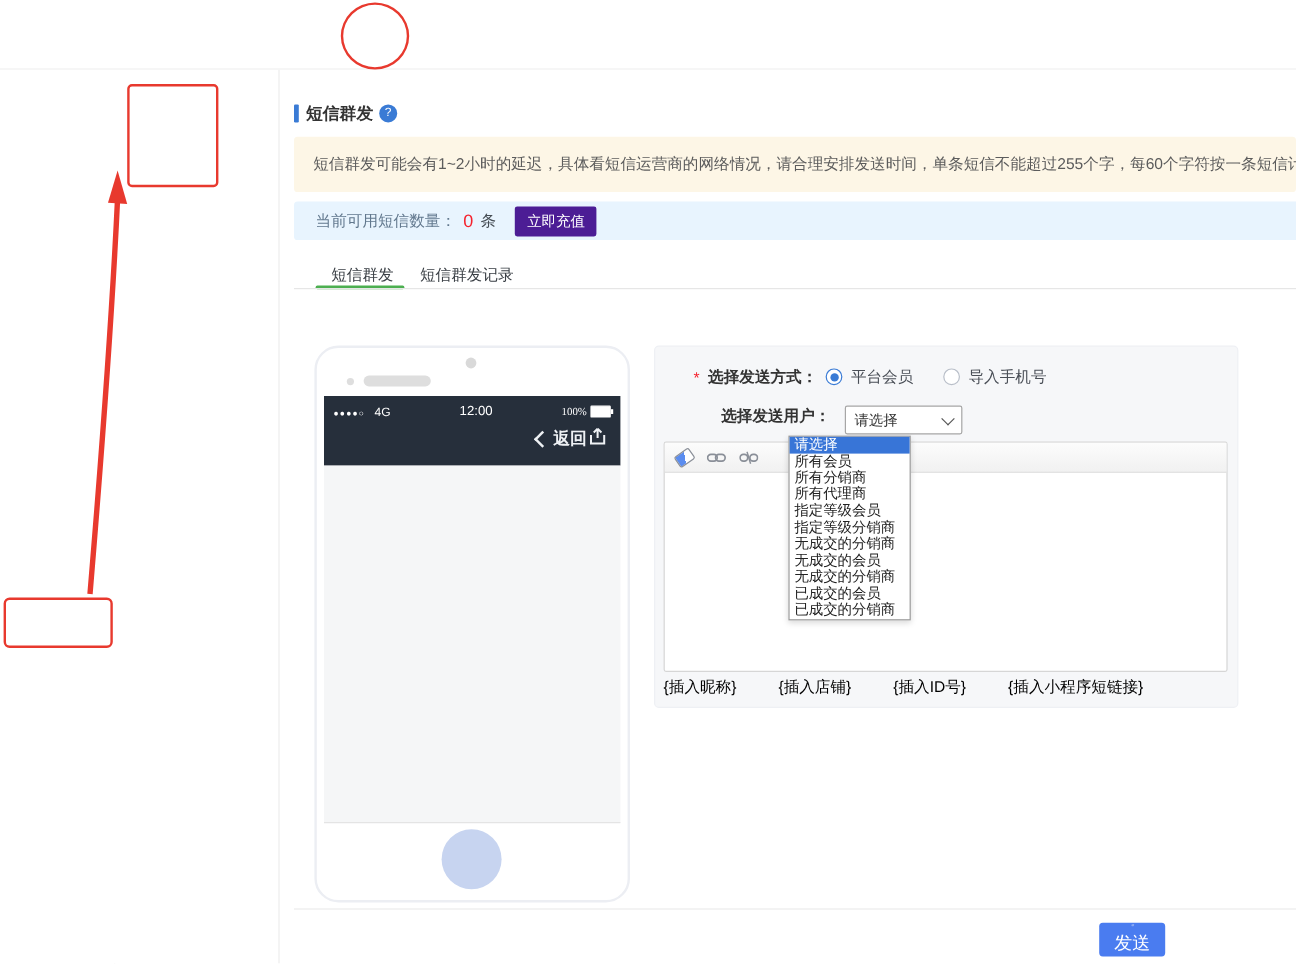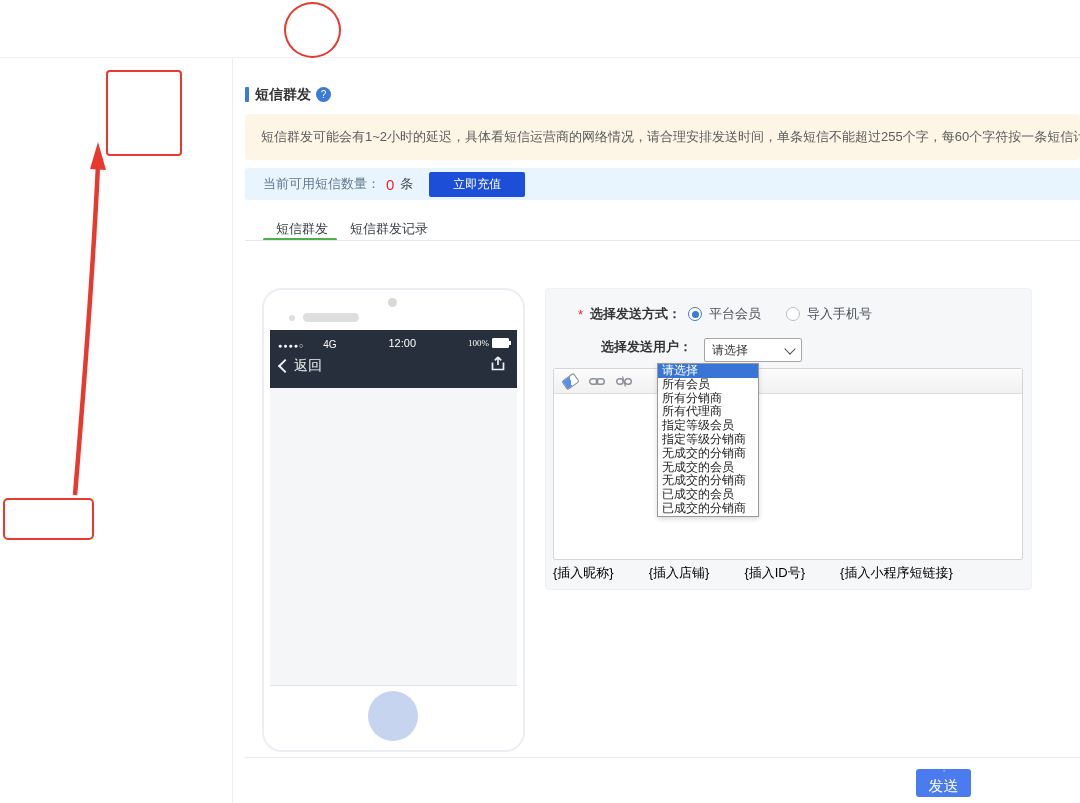--- a/index.html
+++ b/index.html
@@ -39,39 +39,39 @@
   .help-icon{left:316px;top:87px;width:15px;height:15px;border-radius:50%;background:#3a7bd5;color:#fff;
     font-size:10px;display:flex;align-items:center;justify-content:center;cursor:pointer;}
   .warnbar{left:245px;top:114px;width:835px;height:46px;background:#fdf6e6;border-radius:3px;
     display:flex;align-items:center;padding:0 16px;box-sizing:border-box;overflow:hidden;}
   .warnbar span{font-size:13px;color:#5c5c5c;white-space:nowrap;}
   .creditbar{left:245px;top:168px;width:940px;height:32px;background:#e8f4fe;border-radius:3px;
     display:flex;align-items:center;padding:0 18px;box-sizing:border-box;gap:6px;}
   .credit-label{font-size:13px;color:#62788e;}
   .credit-value{font-size:15px;color:#f5222d;}
   .credit-unit{font-size:13px;color:#454c54;margin-right:10px;}
-  .recharge-btn{background:#1d4ed8;color:#fff;font-size:12px;padding:4px 24px;border-radius:2px;cursor:pointer;border:none;}
+  .recharge-btn{background:#4c1d95;color:#fff;font-size:12px;padding:4px 10px;border-radius:2px;cursor:pointer;border:none;}
   
   .tab{position:absolute;top:220px;font-size:13px;color:#3b4046;cursor:pointer;}
   .tab-underline{left:263px;top:238px;width:74px;height:3px;background:#4caf50;border-radius:2px;}
   .tabs-border{left:245px;top:240px;width:835px;height:1px;background:#e6e6e6;}
   
   .phonecard{left:262px;top:288px;width:263px;height:464px;background:#fff;border:2px solid #eceef3;border-radius:20px;box-sizing:border-box;}
   .cam-dot{left:388px;top:298px;width:9px;height:9px;border-radius:50%;background:#d9d9d9;}
   .spk-dot{left:289px;top:315px;width:6px;height:6px;border-radius:50%;background:#dedede;}
   .spk-bar{left:303px;top:313px;width:56px;height:9px;border-radius:5px;background:#dedede;}
   .phone-dark{left:270px;top:330px;width:247px;height:58px;background:#262f3b;color:#fff;box-sizing:border-box;}
   .statusrow{display:flex;justify-content:space-between;align-items:center;padding:4px 8px 0 8px;}
   .sig{font-size:7px;letter-spacing:1px;}
-  .sig-net{font-size:10px;margin-left:19px;}
+  .sig-net{font-size:10px;margin-left:8px;}
   .ph-time{font-size:11px;font-weight:normal;}
   .batt-wrap{display:flex;align-items:center;gap:3px;font-size:9px;font-family:Liberation Serif, serif;}
   .batt{width:15px;height:8px;border:1px solid #fff;border-radius:1px;position:relative;background:#fff;}
   .batt::after{content:"";position:absolute;right:-3px;top:2px;width:2px;height:4px;background:#fff;}
-  .navrow2{display:flex;justify-content:space-between;align-items:center;padding:3px 10px 0 10px;}
+  .navrow2{display:flex;justify-content:flex-end;align-items:center;padding:3px 10px 0 10px;font-weight:bold;}
   .back-wrap{display:flex;align-items:center;gap:4px;font-size:14px;color:#eef1f4;cursor:default;}
   .chev-left{width:8px;height:8px;border-left:2px solid #eef1f4;border-bottom:2px solid #eef1f4;transform:rotate(45deg);}
   .phone-screen{left:270px;top:388px;width:247px;height:297px;background:#f5f6f7;border-bottom:1px solid #e4e4e4;}
   .home-btn{left:368px;top:691px;width:50px;height:50px;border-radius:50%;background:#c7d4f0;}
   
   .formpanel{left:545px;top:288px;width:487px;height:302px;background:#f6f7f9;border:1px solid #eef0f4;border-radius:4px;box-sizing:border-box;}
   .row-method{left:578px;top:305px;display:flex;align-items:center;gap:7px;}
   .req-star{color:#f5222d;font-size:13px;}
   .form-label{font-size:13px;color:#333;font-weight:bold;}
   .radio{width:14px;height:14px;border-radius:50%;border:1px solid #b9bfc9;background:#fff;box-sizing:border-box;position:relative;cursor:pointer;}

